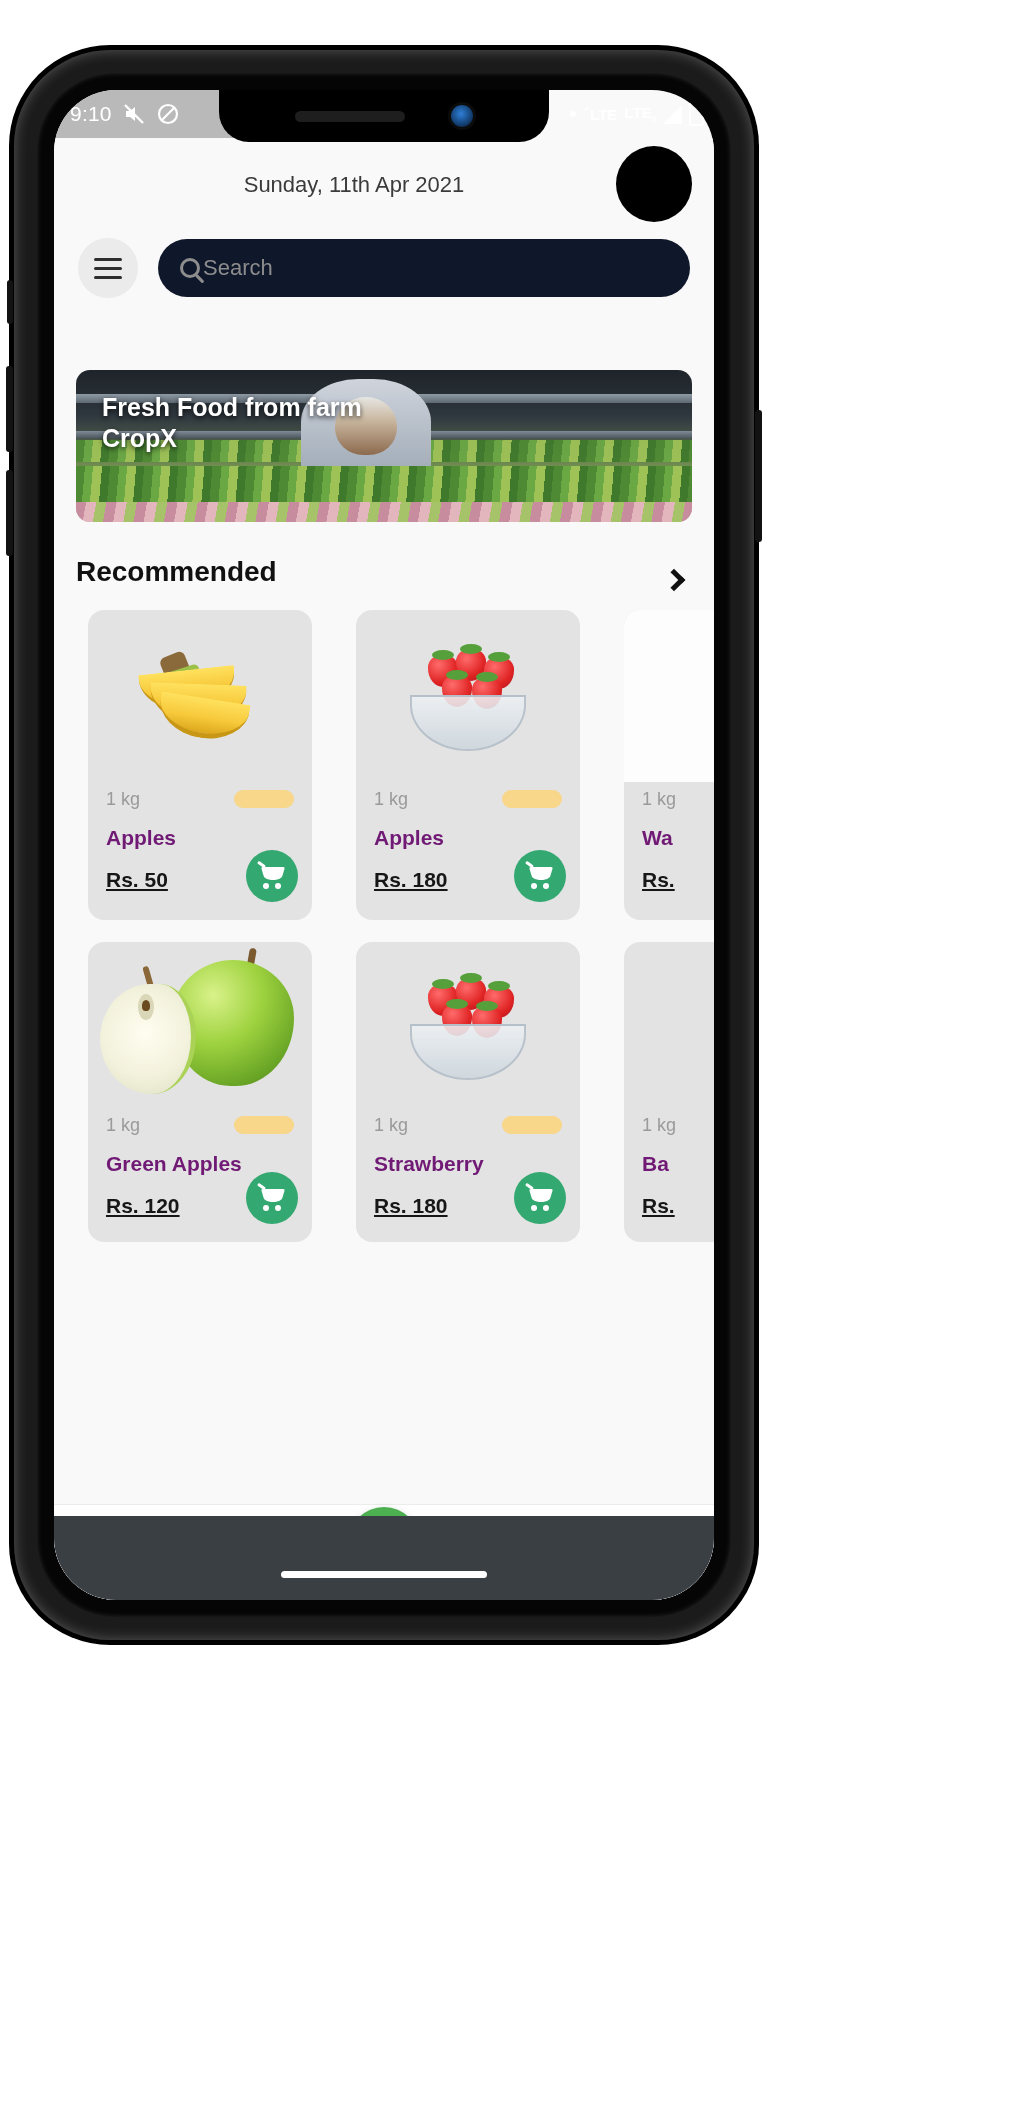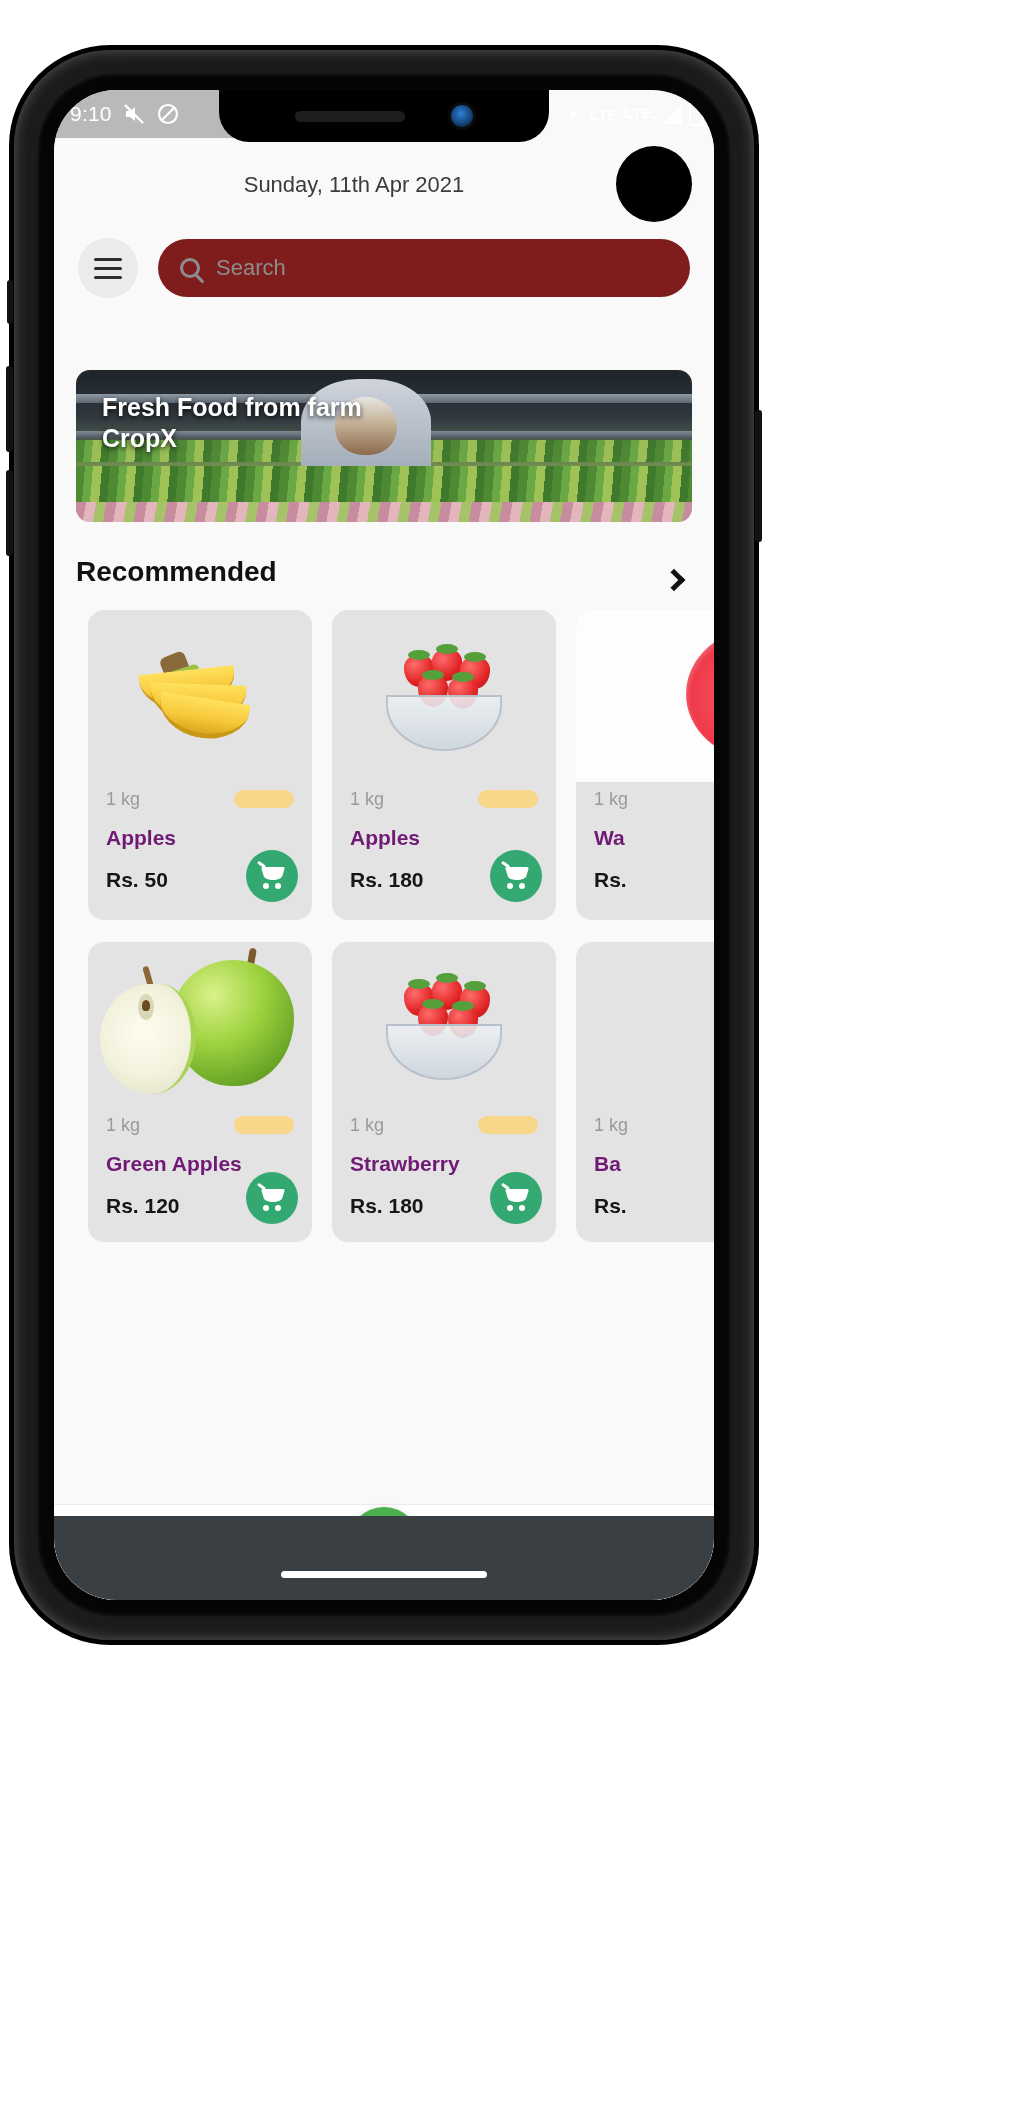--- a/index.html
+++ b/index.html
@@ -103,22 +103,22 @@
     display: flex; align-items: center; gap: 20px;
     padding: 40px 24px 0 24px;
   }
   #hamburger-btn {
     width: 60px; height: 60px; border-radius: 50%; background: #ebebeb;
     display: flex; flex-direction: column; align-items: center; justify-content: center; gap: 6px;
     flex: 0 0 auto;
   }
   .ham-line { width: 28px; height: 3px; background: #2e2e2e; border-radius: 2px; }
   #search-box {
-    flex: 1; height: 58px; border-radius: 29px; background: #7f1d1d;
-    display: flex; align-items: center; padding: 0 22px; gap: 16px;
+    flex: 1; height: 58px; border-radius: 29px; background: #0f172a;
+    display: flex; align-items: center; padding: 0 22px; gap: 3px;
   }
   #search-placeholder { font-size: 22px; color: #8d8d8d; }
   .mag {
     width: 20px; height: 20px; border: 3px solid #8d8d8d; border-radius: 50%; position: relative;
     flex: 0 0 auto;
   }
   .mag::after {
     content: ""; position: absolute; right: -8px; bottom: -5px;
     width: 11px; height: 3px; background: #8d8d8d; transform: rotate(45deg); border-radius: 2px;
   }
@@ -169,42 +169,42 @@
   }
   .section-title { font-size: 28px; font-weight: bold; color: #111; }
   .chevron-right {
     width: 16px; height: 16px;
     border-top: 5px solid #111; border-right: 5px solid #111;
     transform: rotate(45deg); margin-right: 10px;
   }
 
   
   .rail {
-    display: flex; gap: 20px; padding: 22px 0 0 34px;
+    display: flex; gap: 44px; padding: 22px 0 0 34px;
     overflow: hidden;
   }
   .card {
     flex: 0 0 auto;
     width: 224px; height: 310px;
     background: #e3e3e3; border-radius: 16px;
     position: relative; overflow: hidden;
     display: flex; flex-direction: column;
   }
   .card-img {
     height: 172px; display: flex; align-items: center; justify-content: center;
     position: relative;
   }
   .card-meta {
     display: flex; align-items: center; justify-content: space-between;
     padding: 0 18px; height: 34px;
   }
   .card-weight { font-size: 18px; color: #9a9a9a; }
   .card-pill { width: 60px; height: 18px; border-radius: 9px; background: #f8d68a; }
   .card-name { font-size: 21px; font-weight: bold; color: #701a75; padding: 10px 18px 0 18px; }
-  .card-price { font-size: 21px; font-weight: bold; color: #161616; padding: 18px 18px 0 18px; }
+  .card-price { font-size: 21px; font-weight: bold; color: #161616; padding: 18px 18px 0 18px; text-decoration: underline; }
   .cart-fab {
     position: absolute; right: 14px; bottom: 18px;
     width: 52px; height: 52px; border-radius: 50%; background: #34a871;
     display: flex; align-items: center; justify-content: center;
   }
   .cart-glyph { width: 30px; height: 26px; position: relative; }
   .cart-glyph .basket {
     position: absolute; left: 4px; top: 4px; width: 24px; height: 13px;
     background: #fff; border-radius: 2px 2px 10px 10px;
     clip-path: polygon(0 0,100% 0,84% 100%,16% 100%);

